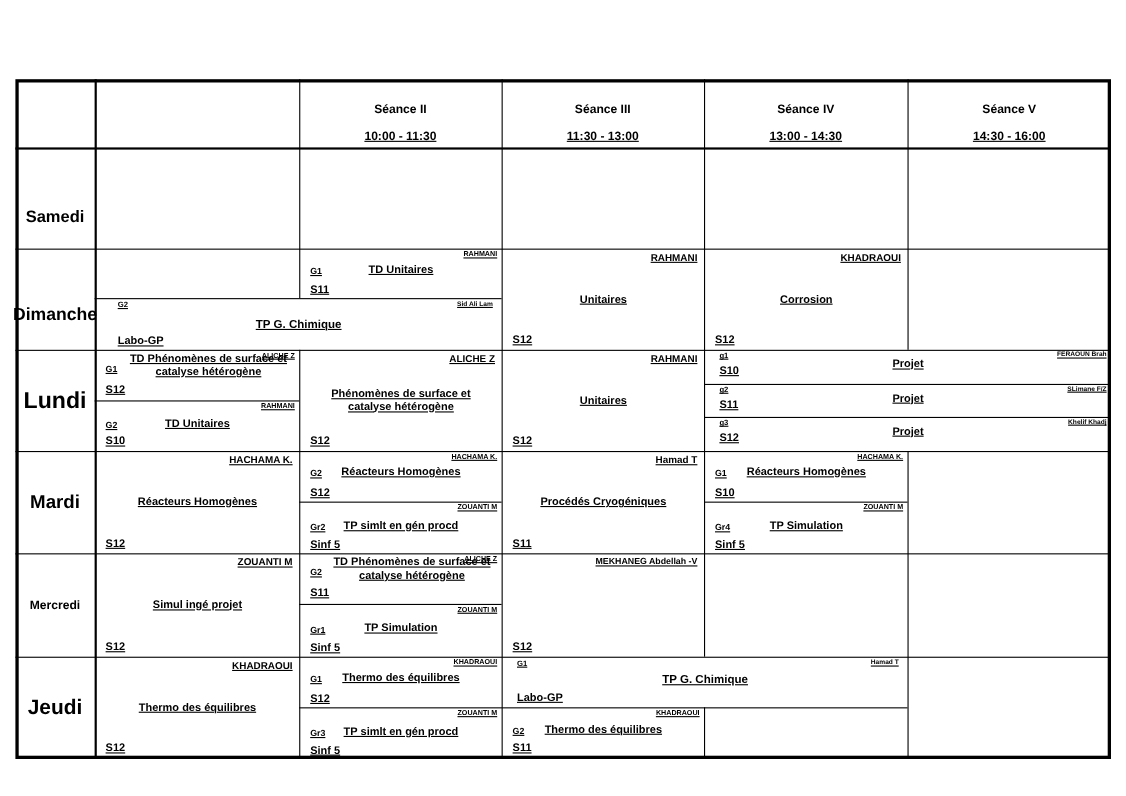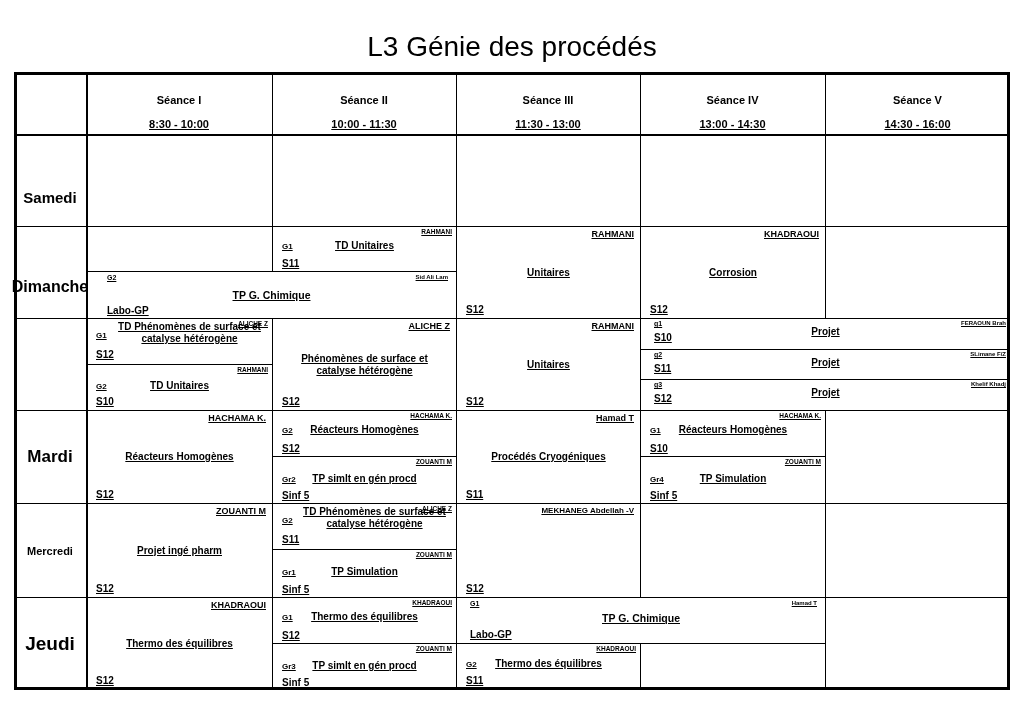--- a/index.html
+++ b/index.html
@@ -23,21 +23,20 @@
        text-decoration:underline;line-height:1.2;}
   .crs-mid{top:50%;transform:translateY(-50%);}
   .grp{position:absolute;left:9px;top:16px;font-size:8px;font-weight:bold;text-decoration:underline;white-space:nowrap;}
   .rm{position:absolute;left:9px;bottom:2px;font-size:10px;font-weight:bold;text-decoration:underline;white-space:nowrap;}
 </style>
 </head>
 <body>
 
 <div id="stage">
 
-  <div id="sub-title">L3 Génie des procédés</div>
 
   <div id="tbl-border"></div>
 
   <div class="ln" style="left:86px;top:72px;width:2px;height:618px;"></div>
   <div class="ln" style="left:272px;top:72px;width:1px;height:199px;"></div>
   <div class="ln" style="left:272px;top:318px;width:1px;height:372px;"></div>
   <div class="ln" style="left:456px;top:72px;width:1px;height:618px;"></div>
   <div class="ln" style="left:640px;top:72px;width:1px;height:525px;"></div>
   <div class="ln" style="left:640px;top:643px;width:1px;height:47px;"></div>
   <div class="ln" style="left:825px;top:72px;width:1px;height:246px;"></div>
@@ -50,43 +49,40 @@
   <div class="ln" style="left:640px;top:349px;width:370px;height:1px;"></div>
   <div class="ln" style="left:640px;top:379px;width:370px;height:1px;"></div>
   <div class="ln" style="left:14px;top:410px;width:996px;height:1px;"></div>
   <div class="ln" style="left:272px;top:456px;width:184px;height:1px;"></div>
   <div class="ln" style="left:640px;top:456px;width:185px;height:1px;"></div>
   <div class="ln" style="left:14px;top:503px;width:996px;height:1px;"></div>
   <div class="ln" style="left:272px;top:549px;width:184px;height:1px;"></div>
   <div class="ln" style="left:14px;top:597px;width:996px;height:1px;"></div>
   <div class="ln" style="left:272px;top:643px;width:553px;height:1px;"></div>
 
-  <div class="hdr" style="left:86px;top:72px;width:186px;height:62px;">
-    <div class="hl">Séance I</div>
-    <div class="ht">8:30 - 10:00</div>
-  </div>
   <div class="hdr" style="left:272px;top:72px;width:184px;height:62px;">
     <div class="hl">Séance II</div>
     <div class="ht">10:00 - 11:30</div>
   </div>
   <div class="hdr" style="left:456px;top:72px;width:184px;height:62px;">
     <div class="hl">Séance III</div>
     <div class="ht">11:30 - 13:00</div>
   </div>
   <div class="hdr" style="left:640px;top:72px;width:185px;height:62px;">
     <div class="hl">Séance IV</div>
     <div class="ht">13:00 - 14:30</div>
   </div>
   <div class="hdr" style="left:825px;top:72px;width:185px;height:62px;">
     <div class="hl">Séance V</div>
     <div class="ht">14:30 - 16:00</div>
   </div>
 
   <div class="day" style="top:152px;height:90px;font-size:15px;">Samedi</div>
   <div class="day" style="top:241px;height:91px;font-size:16px;">Dimanche</div>
+  <div class="day" style="top:319px;height:91px;font-size:21px;">Lundi</div>
   <div class="day" style="top:411px;height:92px;font-size:17px;">Mardi</div>
   <div class="day" style="top:504px;height:93px;font-size:11px;">Mercredi</div>
   <div class="day" style="top:598px;height:92px;font-size:19px;">Jeudi</div>
 
   <div class="cell" style="left:273px;top:227px;width:183px;height:44px;">
     <span class="tch-sm">RAHMANI</span>
     <span class="grp" style="top:15px;">G1</span>
     <span class="crs" style="top:13px;">TD Unitaires</span>
     <span class="rm">S11</span>
   </div>
@@ -178,21 +174,21 @@
   </div>
   <div class="cell" style="left:641px;top:457px;width:184px;height:46px;">
     <span class="tch-sm">ZOUANTI M</span>
     <span class="grp" style="top:18px;">Gr4</span>
     <span class="crs" style="top:16px;">TP Simulation</span>
     <span class="rm">Sinf 5</span>
   </div>
 
   <div class="cell" style="left:87px;top:504px;width:185px;height:93px;">
     <span class="tch">ZOUANTI M</span>
-    <span class="crs crs-mid">Projet ingé pharm</span>
+    <span class="crs crs-mid">Simul ingé projet</span>
     <span class="rm" style="bottom:3px;">S12</span>
   </div>
   <div class="cell" style="left:273px;top:504px;width:183px;height:45px;">
     <span class="tch-sm">ALICHE Z</span>
     <span class="grp" style="top:12px;">G2</span>
     <span class="crs" style="top:2px;left:22px;">TD Phénomènes de surface et catalyse hétérogène</span>
     <span class="rm" style="bottom:4px;">S11</span>
   </div>
   <div class="cell" style="left:273px;top:550px;width:183px;height:47px;">
     <span class="tch-sm">ZOUANTI M</span>

